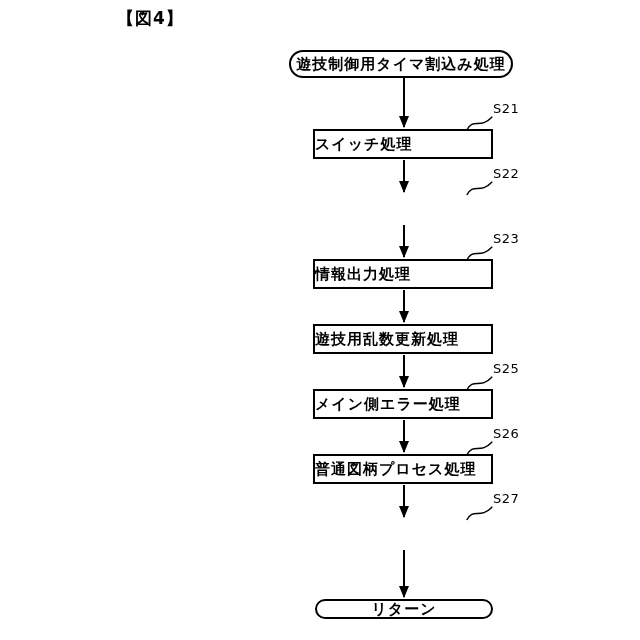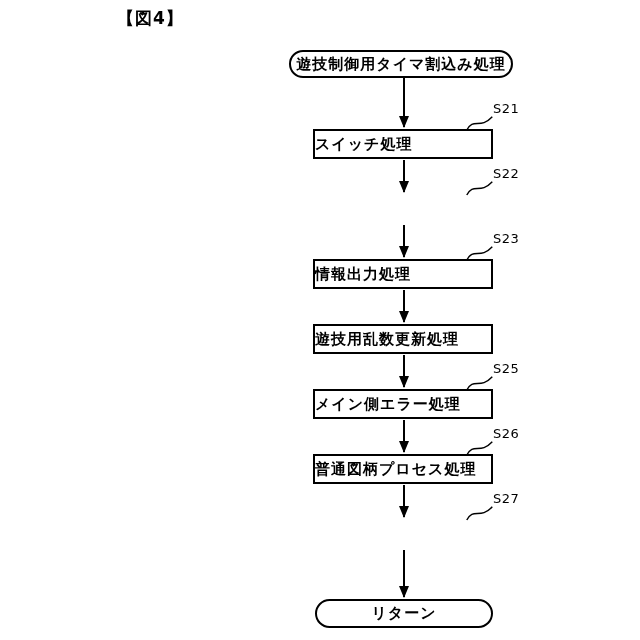--- a/index.html
+++ b/index.html
@@ -41,21 +41,21 @@
   .terminal.start {
     left: 289px;
     top: 50px;
     width: 224px;
     height: 28px;
   }
   .terminal.end {
     left: 315px;
     top: 599px;
     width: 178px;
-    height: 29px;
+    height: 20px;
   }
   .process {
     position: absolute;
     left: 313px;
     width: 180px;
     height: 30px;
     border: 2px solid #000000;
     background: #ffffff;
     display: flex;
     align-items: center;

